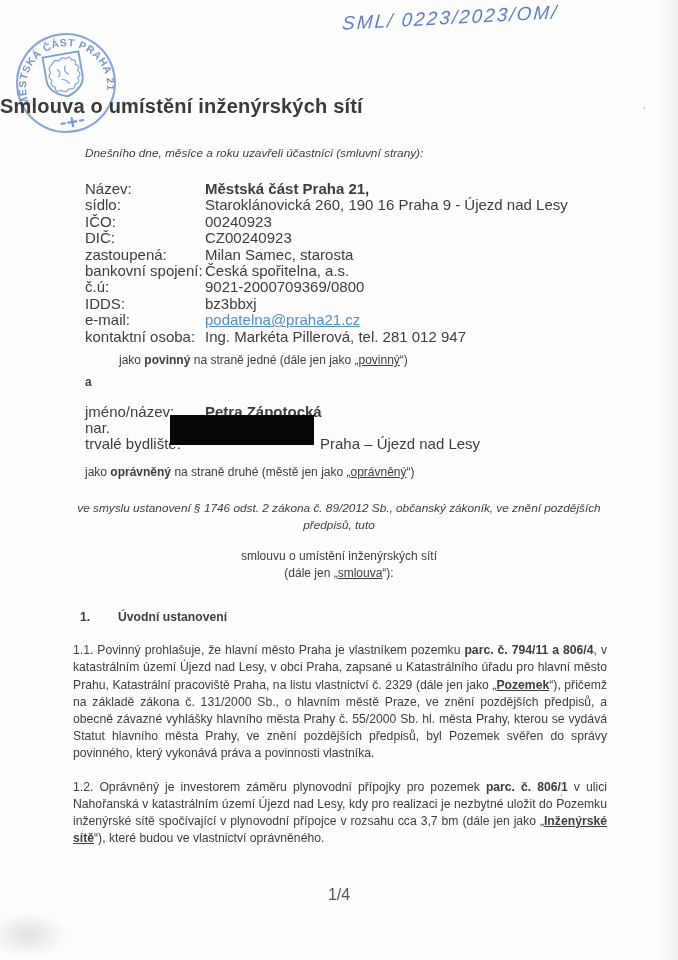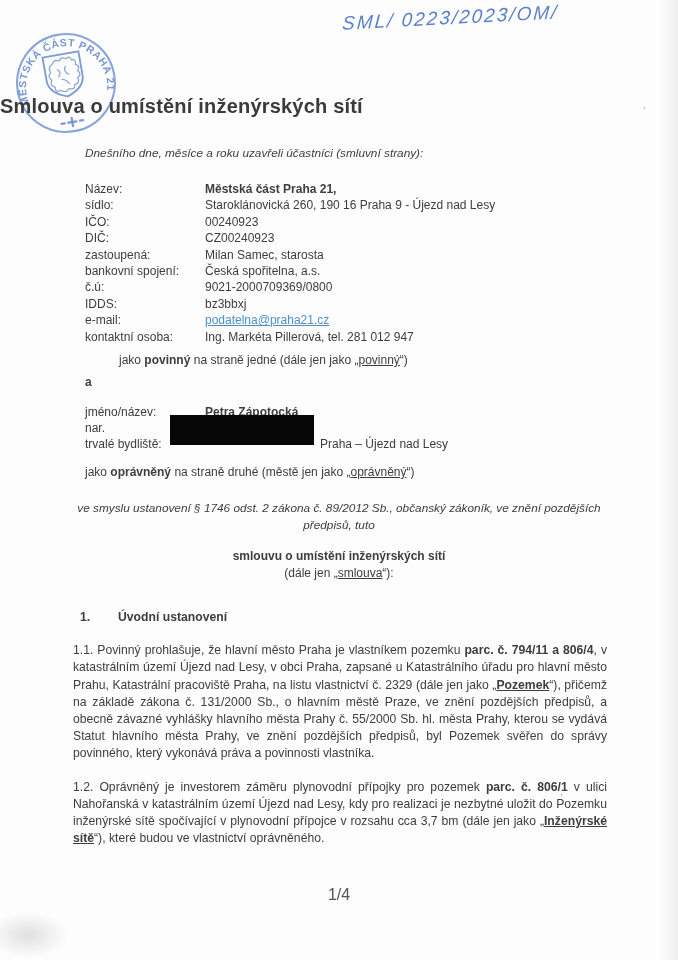--- a/index.html
+++ b/index.html
@@ -42,21 +42,21 @@
   .stamp-shield{fill:none;stroke:var(--stamp-blue);stroke-width:1.8;opacity:.88;}
   .stamp-lion{fill:none;stroke:var(--stamp-blue);stroke-width:1.2;opacity:.8;stroke-linecap:round;}
   .stamp-cross line{stroke:var(--stamp-blue);stroke-width:2.2;opacity:.88;}
 
   .doc-title{
     position:absolute;left:0;right:0;top:95px;
     font-size:20px;font-weight:bold;letter-spacing:.2px;color:#3a3a3a;
   }
   .intro{position:absolute;left:85px;top:146px;font-style:italic;font-size:11.8px;}
 
-  .fields{position:absolute;font-size:12px;line-height:16.4px;}
+  .fields{position:absolute;font-size:15px;line-height:16.4px;}
   .party1{left:85px;top:181px;}
   .row{display:flex;}
   .lbl{width:120px;flex:none;}
   .val{white-space:nowrap;}
   .b{font-weight:bold;}
   .u{text-decoration:underline;}
   .link{color:var(--link-blue);text-decoration:underline;cursor:pointer;}
 
   .clause{position:absolute;left:85px;font-size:12px;}
   .obliged-line{top:353px;margin-left:34px;}
@@ -65,21 +65,21 @@
   .party2{left:85px;top:404px;line-height:16.2px;}
   .redaction{position:absolute;left:85px;top:11px;width:144px;height:30px;background:#070707;}
   .val-offset{margin-left:115px;}
 
   .entitled-line{top:465px;}
 
   .legal{
     position:absolute;left:59px;top:500px;width:560px;text-align:center;
     font-style:italic;font-size:11.8px;line-height:17px;
   }
-  .contract-sub{position:absolute;left:0;right:0;top:549px;text-align:center;font-weight:bold;font-size:12px;}
+  .contract-sub{position:absolute;left:0;right:0;top:549px;text-align:center;font-weight:normal;font-size:12px;}
   .contract-note{position:absolute;left:0;right:0;top:566px;text-align:center;font-size:12px;}
 
   .section{position:absolute;left:57px;top:609px;width:566px;font-size:12.2px;line-height:17.2px;}
   .sec-heading{display:flex;font-weight:bold;margin-left:23px;}
   .sec-num{width:38px;flex:none;}
   .para{margin:16px;text-align:justify;}
 
   .pagenum{position:absolute;left:0;right:0;top:886px;text-align:center;font-size:16px;color:#565656;}
 </style>
 </head>

